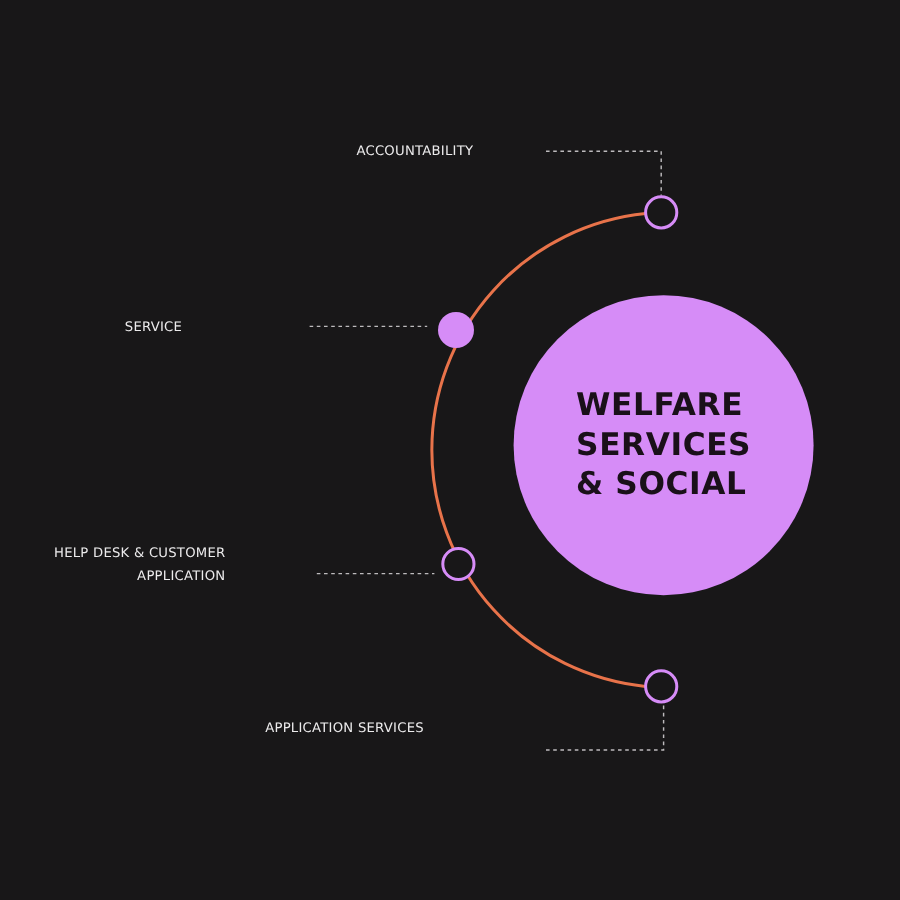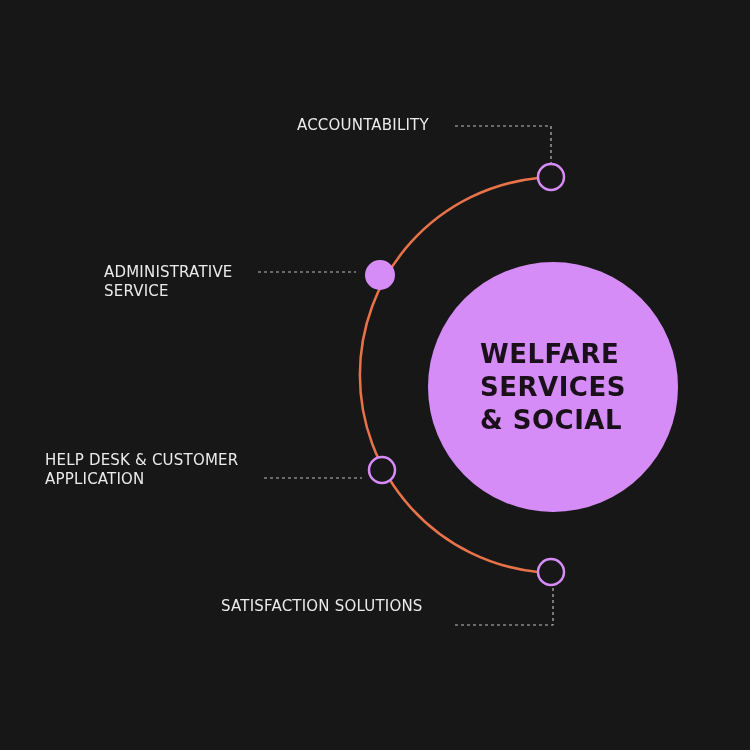--- a/index.html
+++ b/index.html
@@ -7,28 +7,28 @@
       width: 750px; height: 750px;
       background: #181718;
       position: relative;
       overflow: hidden;
       font-family: "DejaVu Sans", sans-serif;
     }
     svg.lines { position: absolute; left: 0; top: 0; }
     .label {
       position: absolute;
       color: #ecebec;
-      font-size: 15px;
+      font-size: 11px;
       line-height: 19px;
       letter-spacing: 0.2px;
       white-space: nowrap;
     }
     .center-circle {
       position: absolute;
-      left: 428px; top: 262px;
+      left: 428px; top: 246px;
       width: 250px; height: 250px;
       border-radius: 50%;
       background: #d68cf7;
       display: flex; align-items: center; justify-content: center;
     }
     .center-title {
       color: #1a1019;
       font-weight: bold;
       font-size: 26px;
       line-height: 33px;
@@ -53,31 +53,30 @@
   <circle cx="380" cy="275" r="15" fill="#d68cf7"></circle>
   <circle cx="382" cy="470" r="13" fill="#181718" stroke="#d68cf7" stroke-width="2.5"></circle>
   <circle cx="551" cy="572" r="13" fill="#181718" stroke="#d68cf7" stroke-width="2.5"></circle>
 </svg>
 
 <div class="label" style="left:297px; top:116px;">
   <div>ACCOUNTABILITY</div>
 </div>
 
 <div class="label" style="left:104px; top:263px;">
-  <div>ADMINISTRATIVE</div>
   <div>SERVICE</div>
 </div>
 
-<div class="label" style="left:45px; top:451px;">
+<div class="label" style="left:45px; top:451px;text-align:right;">
   <div>HELP DESK &amp; CUSTOMER</div>
   <div>APPLICATION</div>
 </div>
 
 <div class="label" style="left:221px; top:597px;">
-  <div>SATISFACTION SOLUTIONS</div>
+  <div>APPLICATION SERVICES</div>
 </div>
 
 <div class="center-circle">
   <div class="center-title">
     <span>WELFARE</span>
     <span>SERVICES</span>
     <span>&amp; SOCIAL</span>
   </div>
 </div>
 

